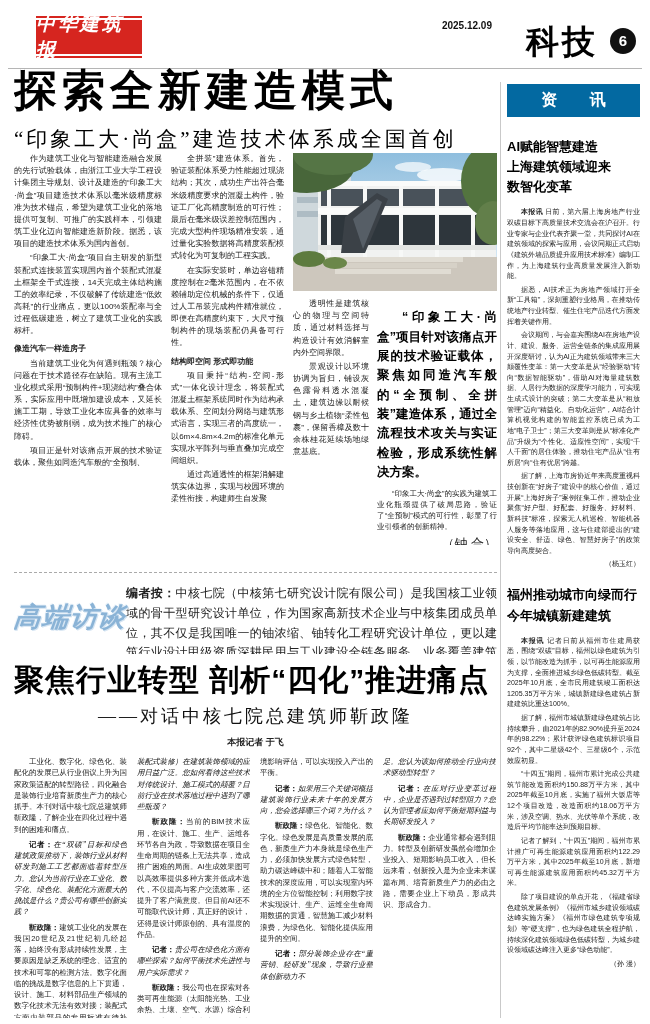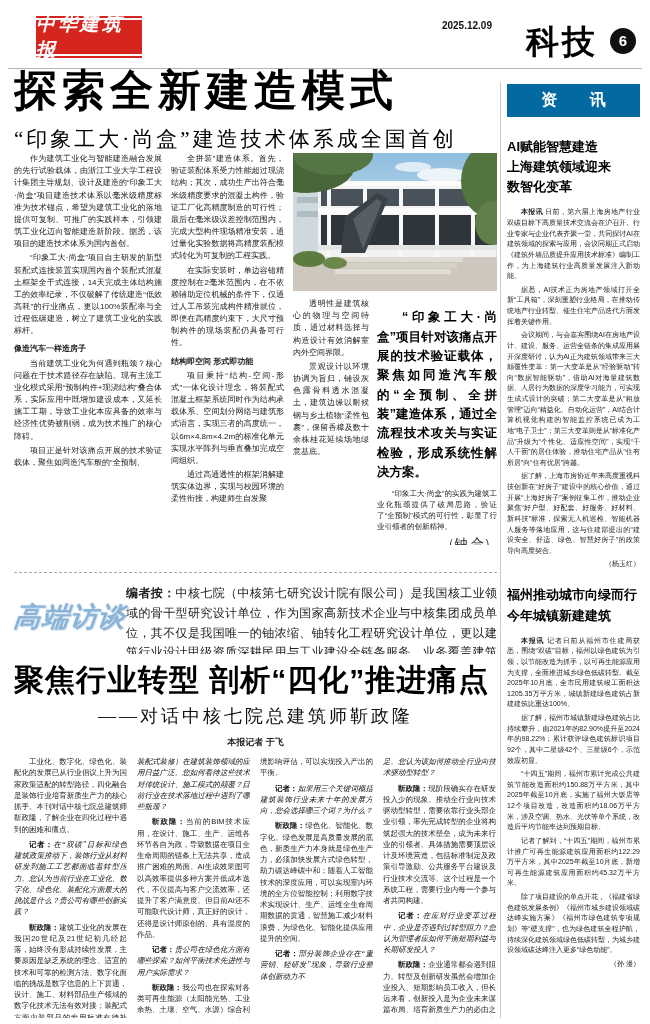--- a/index.html
+++ b/index.html
@@ -189,21 +189,20 @@
       <p><b>靳政隆：</b><span>我公司也在探索对各类可再生能源（太阳能光热、工业余热、土壤、空气、水源）综合利用的技术，以及客户端的分布式光伏发电等。绿色化虽然可能带来用户一次性投资的增加，但结合运行期成本做经济分析和环</span></p>
     </div>
     <div class="a2-col">
       <p style="text-indent:0">境影响评估，可以实现投入产出的平衡。</p>
       <p class="q"><b>记者：</b><span>如果用三个关键词概括建筑装饰行业未来十年的发展方向，您会选择哪三个词？为什么？</span></p>
       <p><b>靳政隆：</b><span>绿色化、智能化、数字化。绿色发展是高质量发展的底色，新质生产力本身就是绿色生产力，必须加快发展方式绿色转型，助力碳达峰碳中和；随着人工智能技术的深度应用，可以实现室内环境的全方位智能控制；利用数字技术实现设计、生产、运维全生命周期数据的贯通，智慧施工减少材料浪费，为绿色化、智能化提供应用提升的空间。</span></p>
       <p class="q"><b>记者：</b><span>部分装饰企业存在“重营销、轻研发”现象，导致行业整体创新动力不</span></p>
     </div>
     <div class="a2-col">
       <p class="q" style="text-indent:0">足。您认为该如何推动全行业向技术驱动型转型？</p>
-      <p><b>靳政隆：</b><span>现阶段确实存在研发投入少的现象。推动全行业向技术驱动型转型，需要依靠行业头部企业引领，率先完成转型的企业将构筑起强大的技术壁垒，成为未来行业的引领者。具体措施需要顶层设计及环境营造，包括标准制定及政策引导激励、公共服务平台建设及行业技术交流等。这个过程是一个系统工程，需要行业内每一个参与者共同构建。</span></p>
       <p class="q"><b>记者：</b><span>在应对行业变革过程中，企业是否遇到过转型阻力？您认为管理者应如何平衡短期利益与长期研发投入？</span></p>
       <p><b>靳政隆：</b><span>企业通常都会遇到阻力。转型及创新研发虽然会增加企业投入、短期影响员工收入，但长远来看，创新投入是为企业未来谋篇布局、培育新质生产力的必由之路，需要企业上下动员，形成共识、形成合力。</span></p>
     </div>
   </div>
 
   <div class="vdivider"></div>
   <div class="sidebar">
     <div class="news-header">资 讯</div>
 
     <div class="news-title-r">

